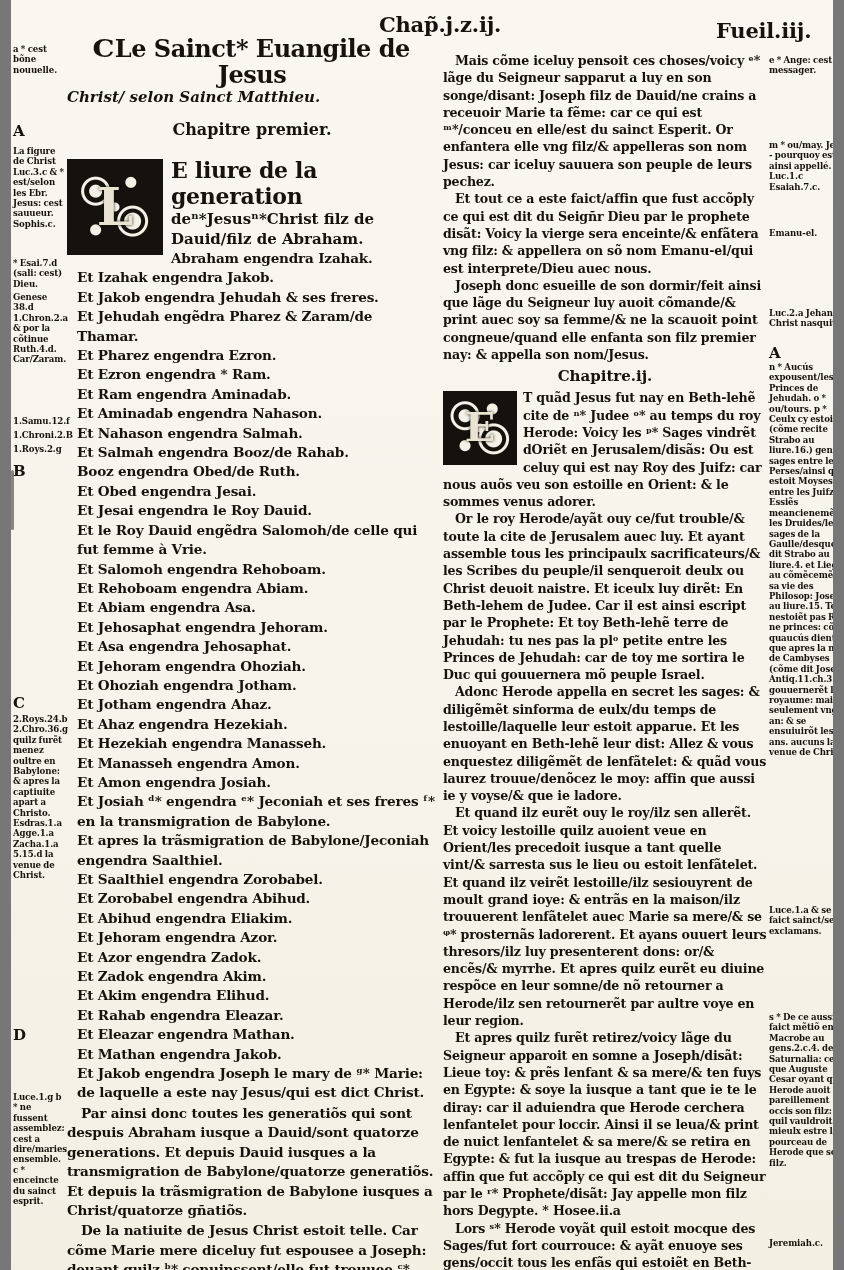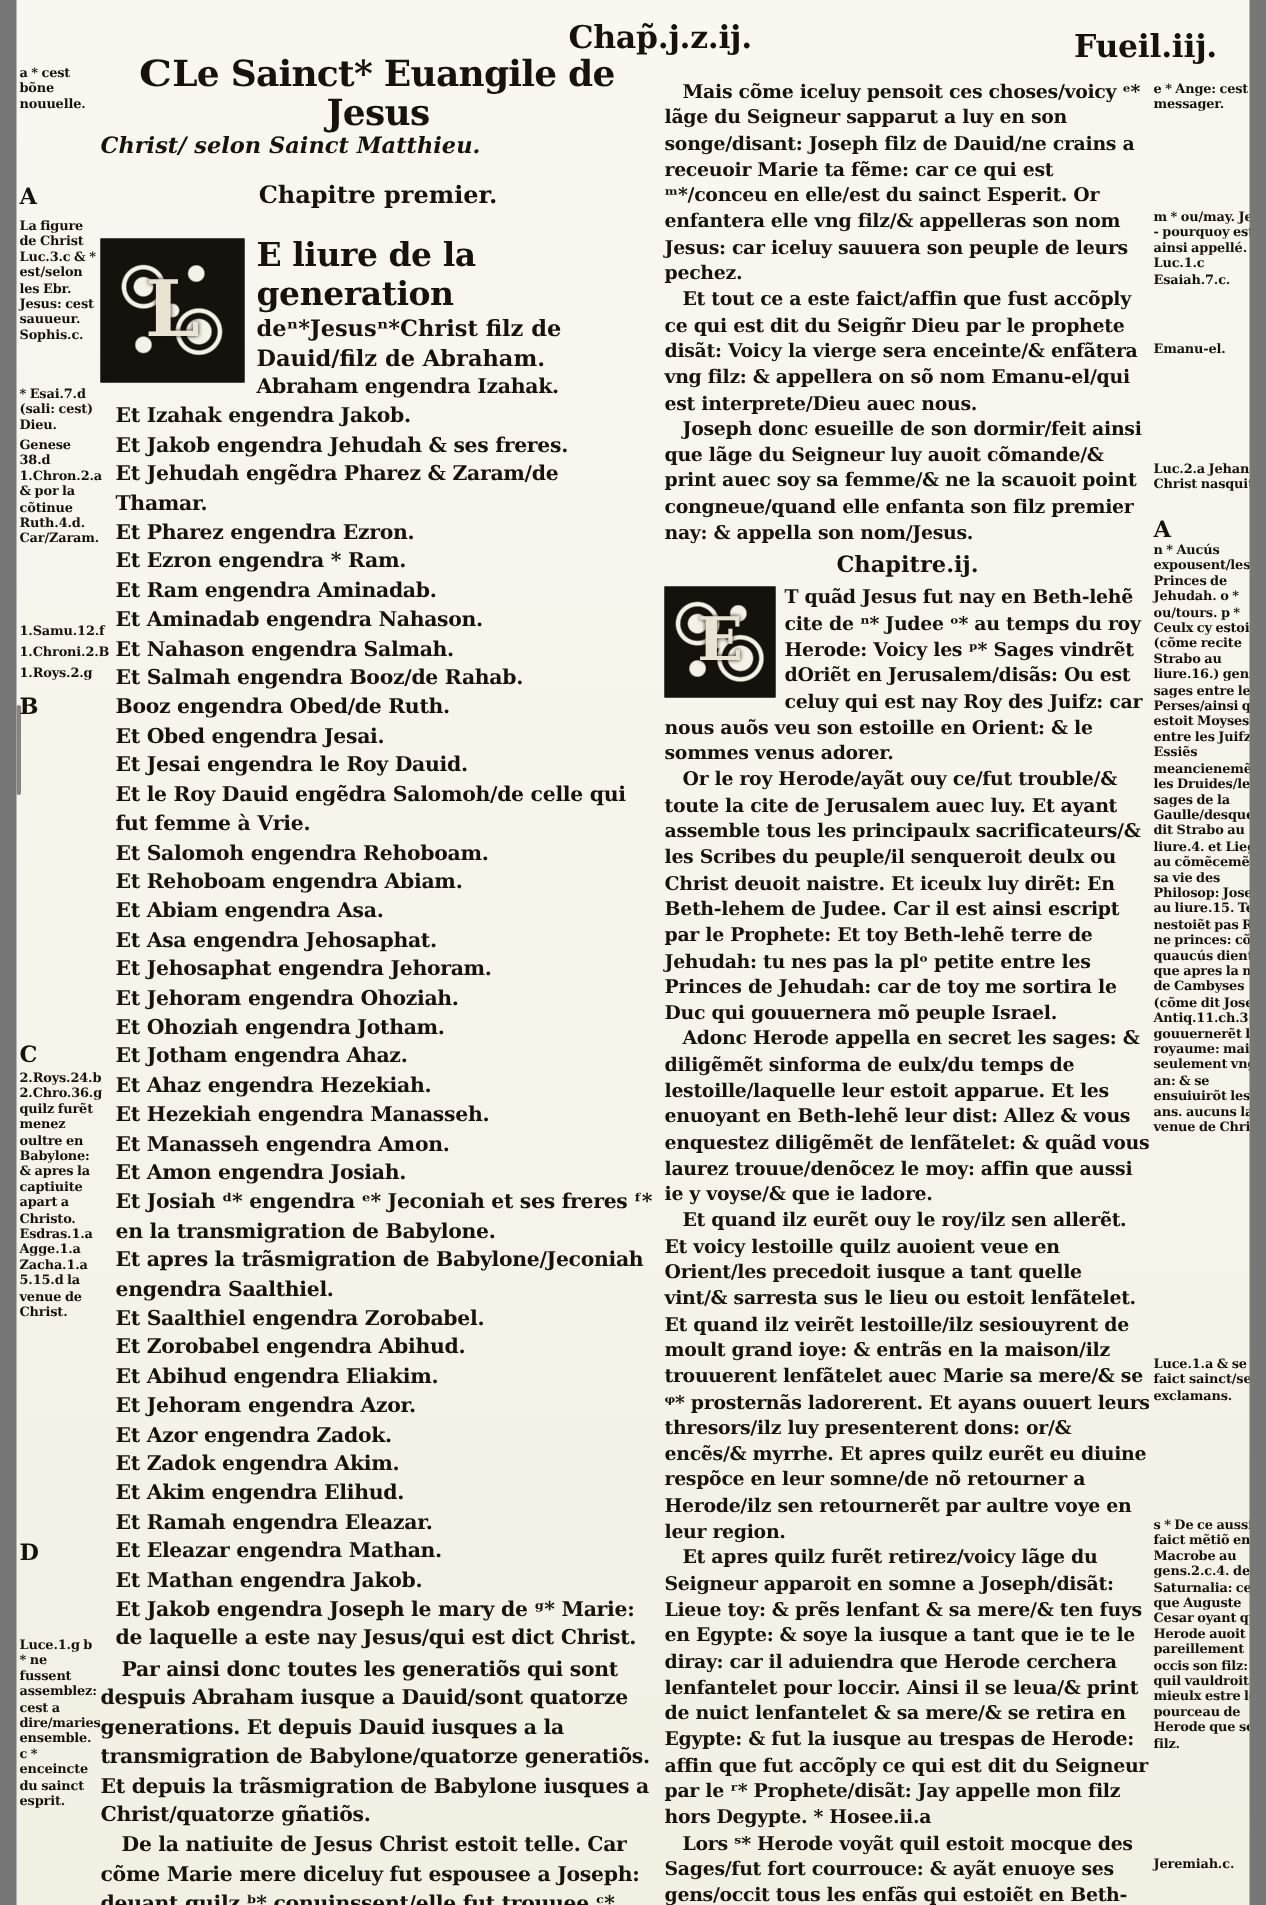--- a/index.html
+++ b/index.html
@@ -105,39 +105,39 @@
           <div class="gline">Et Aminadab engendra Nahason.</div>
           <div class="gline">Et Nahason engendra Salmah.</div>
           <div class="gline">Et Salmah engendra Booz/de Rahab.</div>
           <div class="gline">Booz engendra Obed/de Ruth.</div>
           <div class="gline">Et Obed engendra Jesai.</div>
           <div class="gline">Et Jesai engendra le Roy Dauid.</div>
           <div class="gline">Et le Roy Dauid engẽdra Salomoh/de celle qui fut femme à Vrie.</div>
           <div class="gline">Et Salomoh engendra Rehoboam.</div>
           <div class="gline">Et Rehoboam engendra Abiam.</div>
           <div class="gline">Et Abiam engendra Asa.</div>
+          <div class="gline">Et Jehosaphat engendra Jehoram.</div>
           <div class="gline">Et Asa engendra Jehosaphat.</div>
-          <div class="gline">Et Jehosaphat engendra Jehoram.</div>
           <div class="gline">Et Jehoram engendra Ohoziah.</div>
           <div class="gline">Et Ohoziah engendra Jotham.</div>
           <div class="gline">Et Jotham engendra Ahaz.</div>
           <div class="gline">Et Ahaz engendra Hezekiah.</div>
           <div class="gline">Et Hezekiah engendra Manasseh.</div>
           <div class="gline">Et Manasseh engendra Amon.</div>
           <div class="gline">Et Amon engendra Josiah.</div>
           <div class="gline">Et Josiah ᵈ* engendra ᵉ* Jeconiah et ses freres ᶠ* en la transmigration de Babylone.</div>
           <div class="gline">Et apres la trãsmigration de Babylone/Jeconiah engendra Saalthiel.</div>
           <div class="gline">Et Saalthiel engendra Zorobabel.</div>
           <div class="gline">Et Zorobabel engendra Abihud.</div>
           <div class="gline">Et Abihud engendra Eliakim.</div>
           <div class="gline">Et Jehoram engendra Azor.</div>
           <div class="gline">Et Azor engendra Zadok.</div>
           <div class="gline">Et Zadok engendra Akim.</div>
           <div class="gline">Et Akim engendra Elihud.</div>
-          <div class="gline">Et Ramah engendra Eleazar.</div>
+          <div class="gline">Et Rahab engendra Eleazar.</div>
           <div class="gline">Et Eleazar engendra Mathan.</div>
           <div class="gline">Et Mathan engendra Jakob.</div>
           <div class="gline">Et Jakob engendra Joseph le mary de ᵍ* Marie: de laquelle a este nay Jesus/qui est dict Christ.</div>
         </div>
     </div>
 
     <div>
         <div class="paraL">Par ainsi donc toutes les generatiõs qui sont despuis Abraham iusque a Dauid/sont quatorze generations.  Et depuis Dauid iusques a la transmigration de Babylone/quatorze generatiõs.  Et depuis la trãsmigration de Babylone iusques a Christ/quatorze gñatiõs.</div>
         <div class="paraL">De la natiuite de Jesus Christ estoit telle. Car cõme Marie mere diceluy fut espousee a Joseph: deuant quilz ᵇ* conuinssent/elle fut trouuee ᶜ* enceincte du sainct esprit.  Et Joseph son mary/estant iuste/&amp; ne voulãt point la diffamer/la voulut secretemẽt ᵈ* laisser.</div>
       </div>

